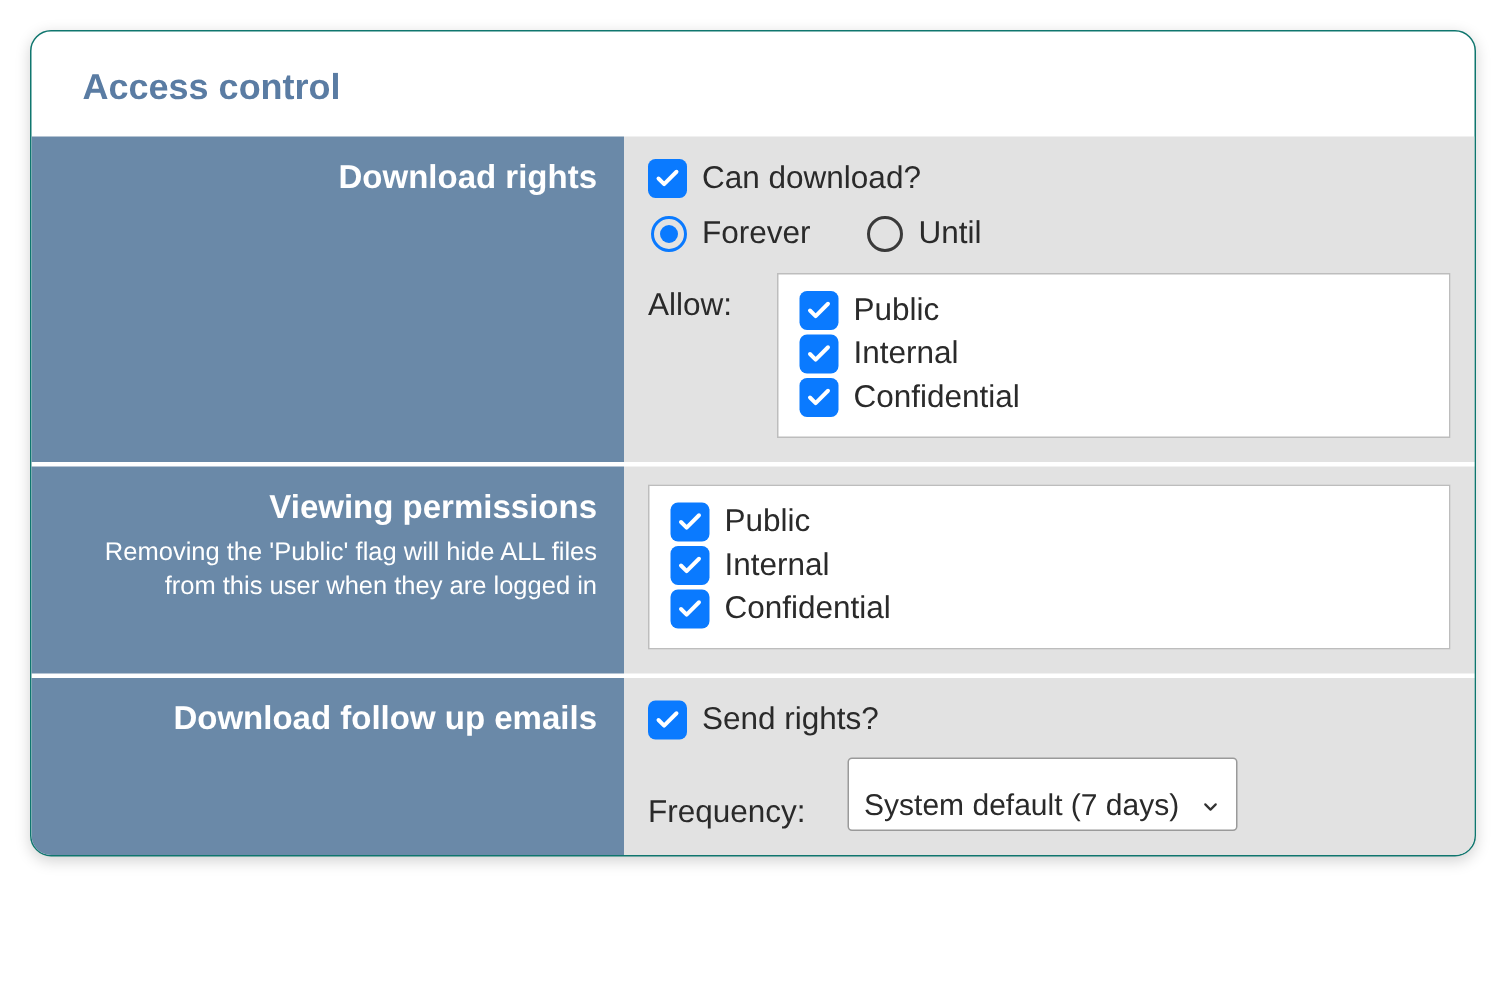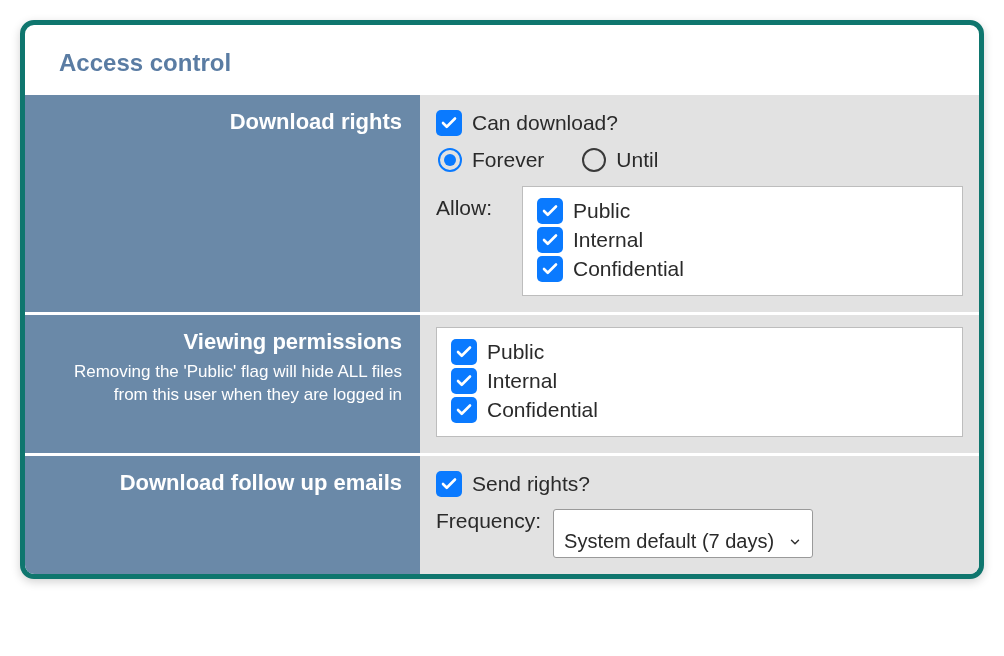--- a/index.html
+++ b/index.html
@@ -8,21 +8,21 @@
     background: #fff;
     width: 1004px;
     height: 656px;
     padding: 20px 0 0 0;
   }
   .panel {
     width: 964px;
     margin: 0 auto;
     background: #fff;
     border-radius: 14px;
-    border: 5px solid #0f766e;
+    border: 1px solid #0f766e;
     box-shadow: 0 3px 10px rgba(0,0,0,0.18);
     overflow: hidden;
     padding: 24px 0 0 0;
   }
   .panel-title {
     color: #5a7ca3;
     font-size: 24px;
     font-weight: 700;
     margin: 0 0 18px 34px;
   }
@@ -108,22 +108,22 @@
   .radio-label { margin-right: 28px; }
   .allow-row {
     display: flex;
     align-items: flex-start;
     gap: 18px;
   }
   .allow-label { padding-top: 10px; min-width: 68px; }
   .allow-box { flex: 1; }
   .freq-row {
     display: flex;
-    align-items: flex-start;
-    gap: 12px;
+    align-items: flex-end;
+    gap: 28px;
     margin-top: 12px;
   }
   .select {
     background: #fff;
     border: 1px solid #9a9a9a;
     border-radius: 3px;
     padding: 20px 10px 4px 10px;
     display: inline-flex;
     align-items: center;
     gap: 14px;

